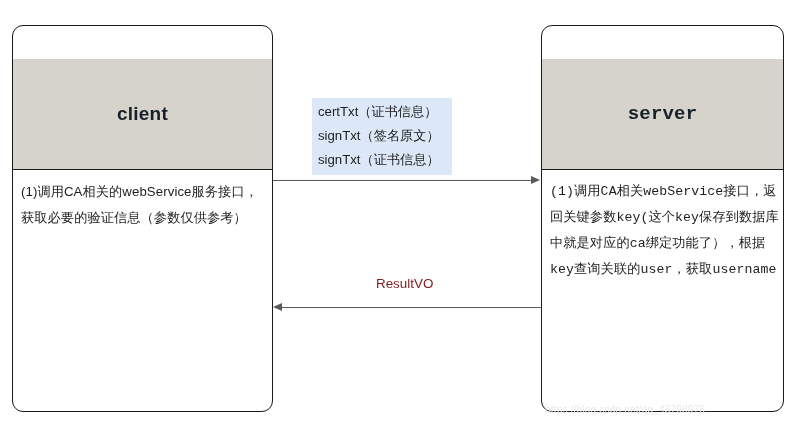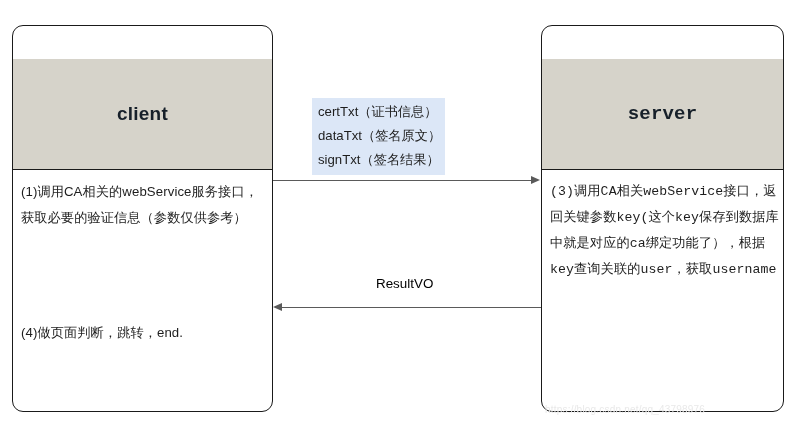--- a/index.html
+++ b/index.html
@@ -133,34 +133,34 @@
     left: 273px;
     top: 302.5px;
   }
 
   
   #msg1-labels {
     position: absolute;
     left: 312px;
     top: 98px;
     background: #dce7f7;
-    padding: 2px 4px 3px 6px;
+    padding: 2px 12px 3px 6px;
   }
   #msg1-labels .label-line {
     font-size: 13.2px;
     line-height: 24px;
     color: #1d1d1d;
     white-space: nowrap;
   }
   #msg2-label {
     position: absolute;
     left: 376px;
     top: 276px;
     font-size: 13.4px;
-    color: #000000;
+    color: #7f1d1d;
     white-space: nowrap;
   }
 
   
   #watermark {
     position: absolute;
     left: 545px;
     top: 404px;
     font-size: 10px;
     color: #e9e9e9;
@@ -173,40 +173,39 @@
 <body>
 
 <div class="canvas">
 
   <div class="lifeline" id="client-box">
     <div class="lifeline-head">
       <span class="lifeline-title">client</span>
     </div>
     <div class="lifeline-body">
       <div class="step-text" id="client-step-1">(1)调用CA相关的webService服务接口，获取必要的验证信息（参数仅供参考）</div>
-      <div class="step-text" id="client-step-4">(4)做页面判断，跳转，end.</div>
     </div>
   </div>
 
   <div class="lifeline" id="server-box">
     <div class="lifeline-head">
       <span class="lifeline-title">server</span>
     </div>
     <div class="lifeline-body">
-      <div class="step-text" id="server-step-2">(3)调用CA相关webService接口，返回关键参数key(这个key保存到数据库中就是对应的ca绑定功能了），根据key查询关联的user，获取username</div>
+      <div class="step-text" id="server-step-2">(1)调用CA相关webService接口，返回关键参数key(这个key保存到数据库中就是对应的ca绑定功能了），根据key查询关联的user，获取username</div>
     </div>
   </div>
 
   <div class="msg-line" id="msg1-line"></div>
   <div class="arrow-head right" id="msg1-head"></div>
 
   <div id="msg1-labels">
     <div class="label-line">certTxt（证书信息）</div>
-    <div class="label-line">dataTxt（签名原文）</div>
-    <div class="label-line">signTxt（签名结果）</div>
+    <div class="label-line">signTxt（签名原文）</div>
+    <div class="label-line">signTxt（证书信息）</div>
   </div>
 
   <div class="msg-line" id="msg2-line"></div>
   <div class="arrow-head left" id="msg2-head"></div>
 
   <div id="msg2-label">ResultVO</div>
 
   <div id="watermark">https://blog.csdn.net/qq_43798976</div>
 
 </div>

